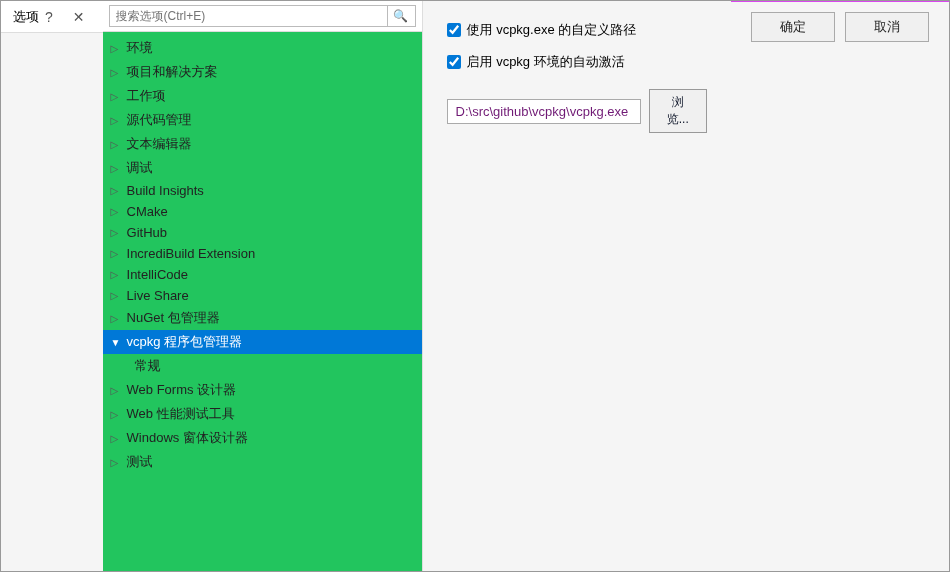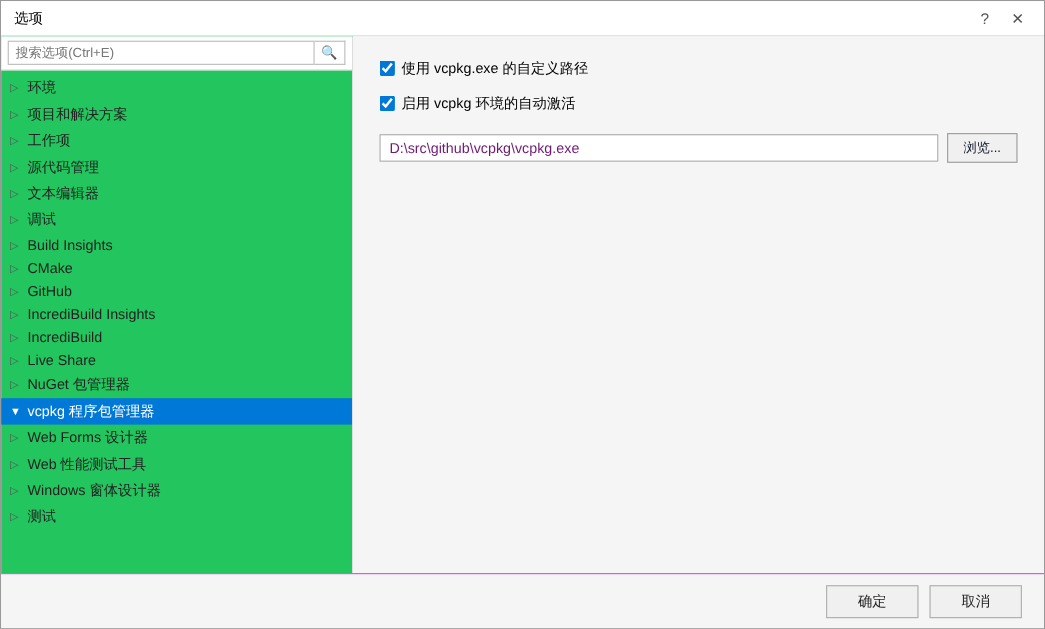--- a/index.html
+++ b/index.html
@@ -12,21 +12,20 @@
       justify-content: center;
       min-height: 100vh;
     }
     .dialog {
       width: 950px;
       height: 572px;
       background: #f5f5f5;
       border: 1px solid #999;
       box-shadow: 2px 2px 10px rgba(0,0,0,0.3);
       display: flex;
-      flex-direction: column;
     }
     .title-bar {
       background: #fff;
       border-bottom: 1px solid #ddd;
       padding: 6px 12px;
       display: flex;
       align-items: center;
       justify-content: space-between;
       height: 32px;
     }
@@ -234,37 +233,40 @@
         <div class="tree-item">
           <span class="arrow">▷</span>
           <span>CMake</span>
         </div>
         <div class="tree-item">
           <span class="arrow">▷</span>
           <span>GitHub</span>
         </div>
         <div class="tree-item">
           <span class="arrow">▷</span>
-          <span>IncrediBuild Insights</span>
-        </div>
-        <div class="tree-item">
-          <span class="arrow">▷</span>
-          <span>IncrediBuild</span>
+          <span>IncrediBuild Extension</span>
+        </div>
+        <div class="tree-item">
+          <span class="arrow">▷</span>
+          <span>IntelliCode</span>
         </div>
         <div class="tree-item">
           <span class="arrow">▷</span>
           <span>Live Share</span>
         </div>
         <div class="tree-item">
           <span class="arrow">▷</span>
           <span>NuGet 包管理器</span>
         </div>
         <div class="tree-item selected">
           <span class="arrow">▼</span>
           <span>vcpkg 程序包管理器</span>
+        </div>
+        <div class="tree-item child">
+          <span>常规</span>
         </div>
         <div class="tree-item">
           <span class="arrow">▷</span>
           <span>Web Forms 设计器</span>
         </div>
         <div class="tree-item">
           <span class="arrow">▷</span>
           <span>Web 性能测试工具</span>
         </div>
         <div class="tree-item">

